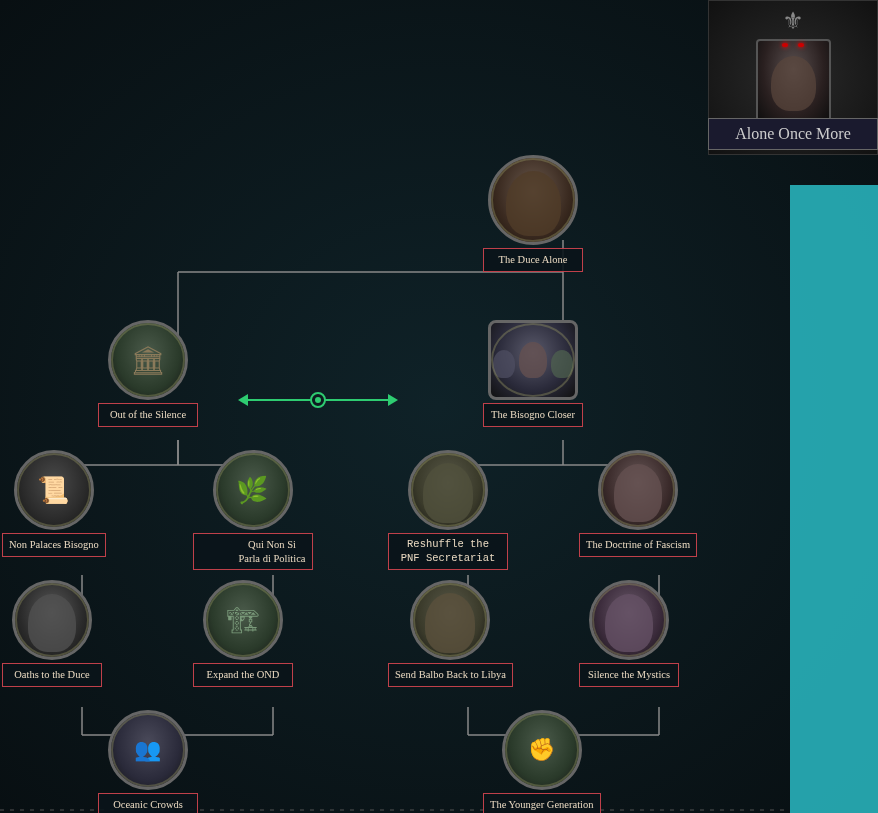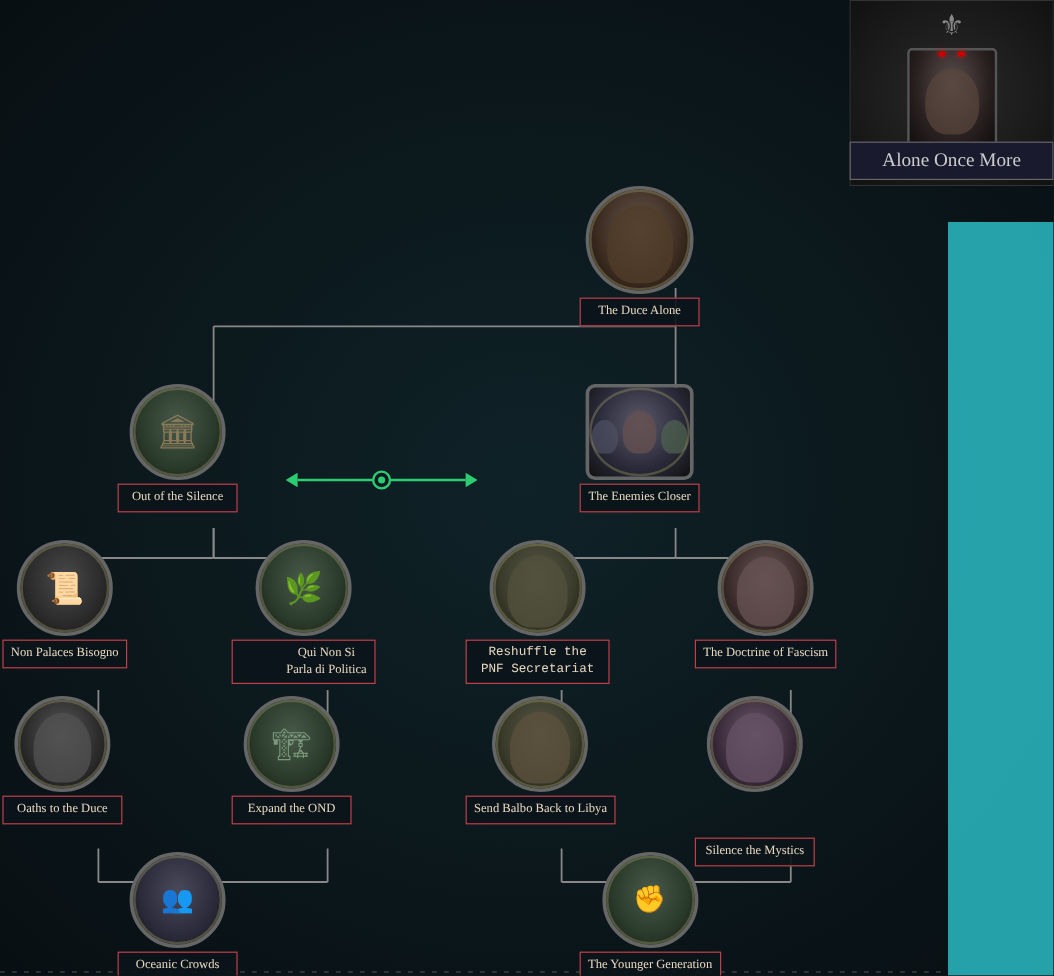--- a/index.html
+++ b/index.html
@@ -268,21 +268,21 @@
   </div>
 
   <div class="focus-node" style="left:483px;top:165px;">
     <div class="focus-icon portrait-enemies" style="width:90px;height:80px;border-radius:8px;">
       <div style="display:flex;gap:4px;align-items:flex-end;">
         <div style="width:22px;height:28px;background:rgba(80,80,100,0.7);border-radius:50% 50% 40% 40%;"></div>
         <div style="width:28px;height:36px;background:rgba(100,80,80,0.8);border-radius:50% 50% 40% 40%;"></div>
         <div style="width:22px;height:28px;background:rgba(80,100,80,0.7);border-radius:50% 50% 40% 40%;"></div>
       </div>
     </div>
-    <div class="focus-label">The Enemies Closer</div>
+    <div class="focus-label">The Bisogno Closer</div>
   </div>
 
   <div class="focus-node" style="left:2px;top:295px;">
     <div class="focus-icon portrait-nonabb">
       <div style="font-size:26px;color:#aaa;">📜</div>
     </div>
     <div class="focus-label">Non Palaces Bisogno</div>
   </div>
 
   <div class="focus-node" style="left:193px;top:295px;">
@@ -320,21 +320,21 @@
     <div class="focus-label">Expand the OND</div>
   </div>
 
   <div class="focus-node" style="left:388px;top:425px;">
     <div class="focus-icon portrait-send">
       <div style="width:50px;height:60px;background:rgba(90,80,60,0.8);border-radius:50% 50% 40% 40%;margin-top:6px;"></div>
     </div>
     <div class="focus-label">Send Balbo Back to Libya</div>
   </div>
 
-  <div class="focus-node" style="left:579px;top:425px;gap:35px;">
+  <div class="focus-node" style="left:579px;top:425px;">
     <div class="focus-icon portrait-silence">
       <div style="width:48px;height:58px;background:rgba(100,80,100,0.8);border-radius:50% 50% 40% 40%;margin-top:6px;"></div>
     </div>
     <div class="focus-label">Silence the Mystics</div>
   </div>
 
   <div class="focus-node" style="left:98px;top:555px;">
     <div class="focus-icon portrait-oceanic">
       <div style="font-size:22px;color:#8a8aaa;">👥</div>
     </div>

